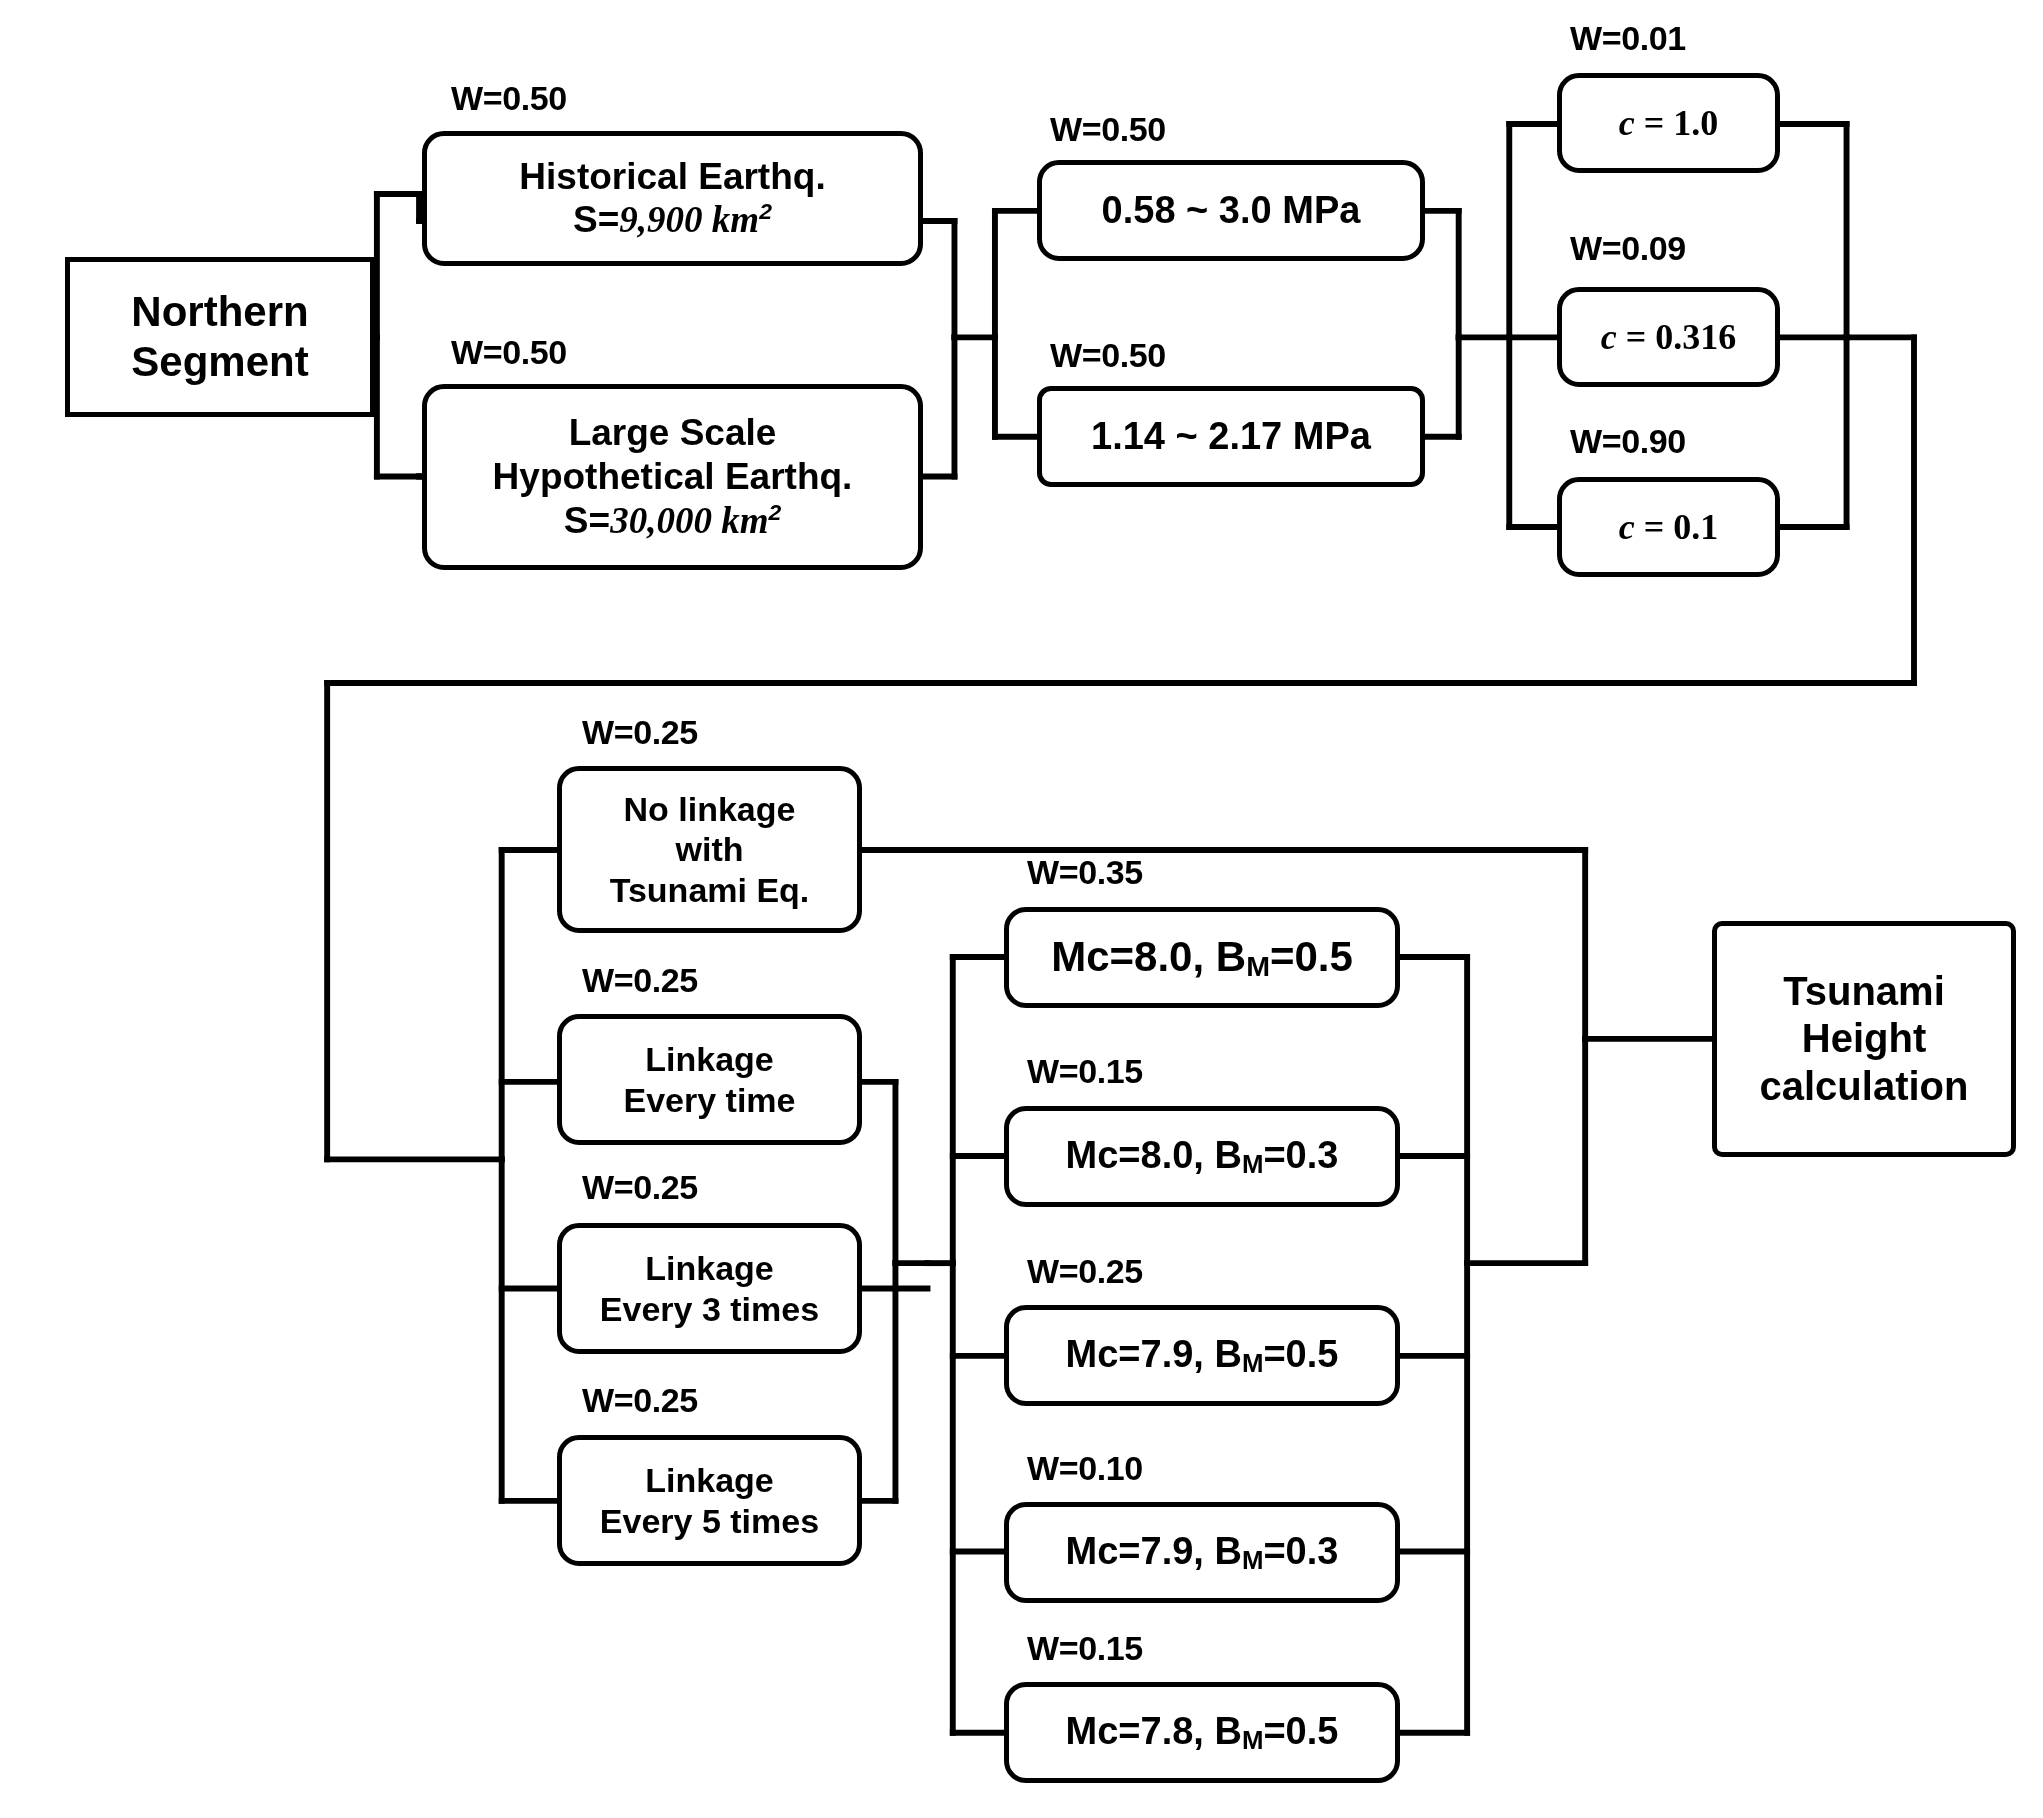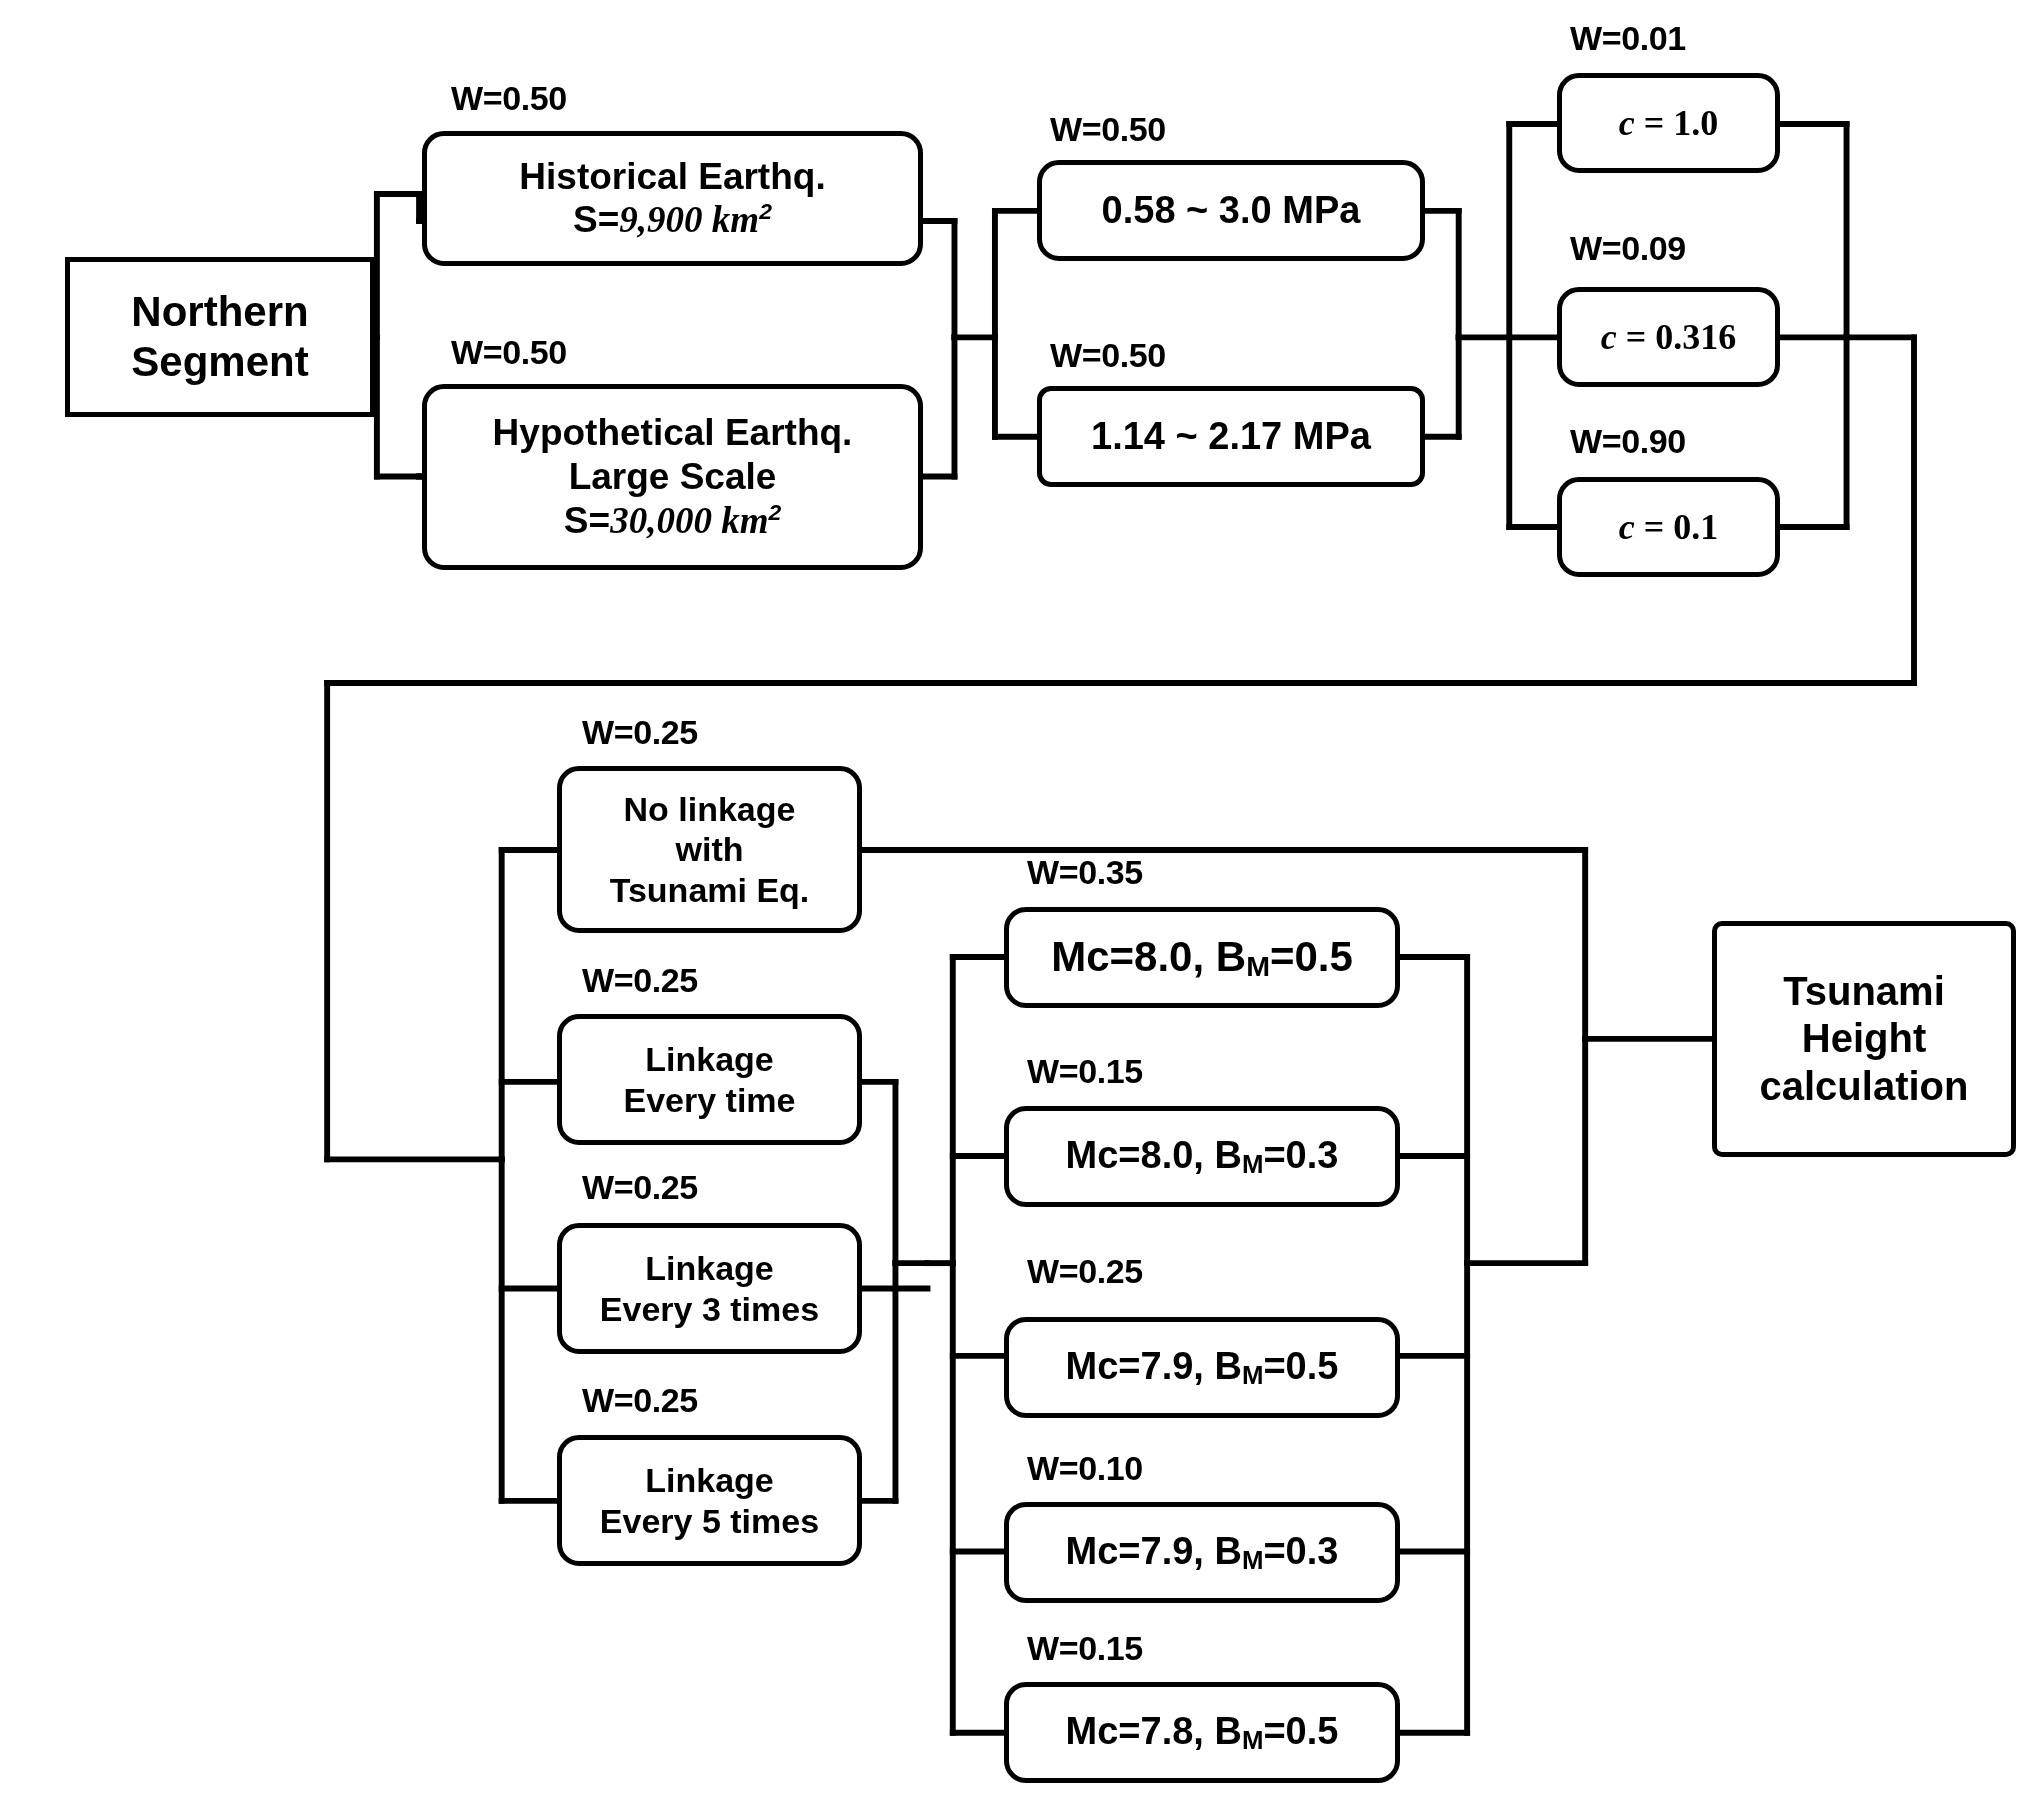--- a/index.html
+++ b/index.html
@@ -171,22 +171,22 @@
   <div class="node rounded" style="left:422px; top:131px; width:501px; height:135px; font-size:37px;">
     <div>
       <span class="nl">Historical Earthq.</span>
       <span class="nl"><span>S=</span><span class="ital">9,900</span><span class="ital">&nbsp;</span><span class="ital">km</span><sup class="sq">2</sup></span>
     </div>
   </div>
 
   <div class="wlabel" style="left:451px; top:333px;">W=0.50</div>
   <div class="node rounded" style="left:422px; top:384px; width:501px; height:186px; font-size:37px;">
     <div>
+      <span class="nl">Large Scale</span>
       <span class="nl">Hypothetical Earthq.</span>
-      <span class="nl">Large Scale</span>
       <span class="nl"><span>S=</span><span class="ital">30,000</span><span class="ital">&nbsp;</span><span class="ital">km</span><sup class="sq">2</sup></span>
     </div>
   </div>
 
   <div class="wlabel" style="left:1050px; top:110px;">W=0.50</div>
   <div class="node rounded" style="left:1037px; top:160px; width:388px; height:101px; font-size:38px;">
     <span>0.58 ~ 3.0 MPa</span>
   </div>
 
   <div class="wlabel" style="left:1050px; top:336px;">W=0.50</div>
@@ -246,21 +246,21 @@
   <div class="node rounded" style="left:1004px; top:907px; width:396px; height:101px; font-size:42px;">
     <span><span>Mc=8.0, </span><span>B</span><sub class="sm">M</sub><span>=0.5</span></span>
   </div>
 
   <div class="wlabel" style="left:1027px; top:1052px;">W=0.15</div>
   <div class="node rounded" style="left:1004px; top:1106px; width:396px; height:101px; font-size:38px;">
     <span><span>Mc=8.0, </span><span>B</span><sub class="sm">M</sub><span>=0.3</span></span>
   </div>
 
   <div class="wlabel" style="left:1027px; top:1252px;">W=0.25</div>
-  <div class="node rounded" style="left:1004px; top:1305px; width:396px; height:101px; font-size:38px;margin-top:12px;">
+  <div class="node rounded" style="left:1004px; top:1305px; width:396px; height:101px; font-size:38px;">
     <span><span>Mc=7.9, </span><span>B</span><sub class="sm">M</sub><span>=0.5</span></span>
   </div>
 
   <div class="wlabel" style="left:1027px; top:1449px;">W=0.10</div>
   <div class="node rounded" style="left:1004px; top:1502px; width:396px; height:101px; font-size:38px;">
     <span><span>Mc=7.9, </span><span>B</span><sub class="sm">M</sub><span>=0.3</span></span>
   </div>
 
   <div class="wlabel" style="left:1027px; top:1629px;">W=0.15</div>
   <div class="node rounded" style="left:1004px; top:1682px; width:396px; height:101px; font-size:38px;">

